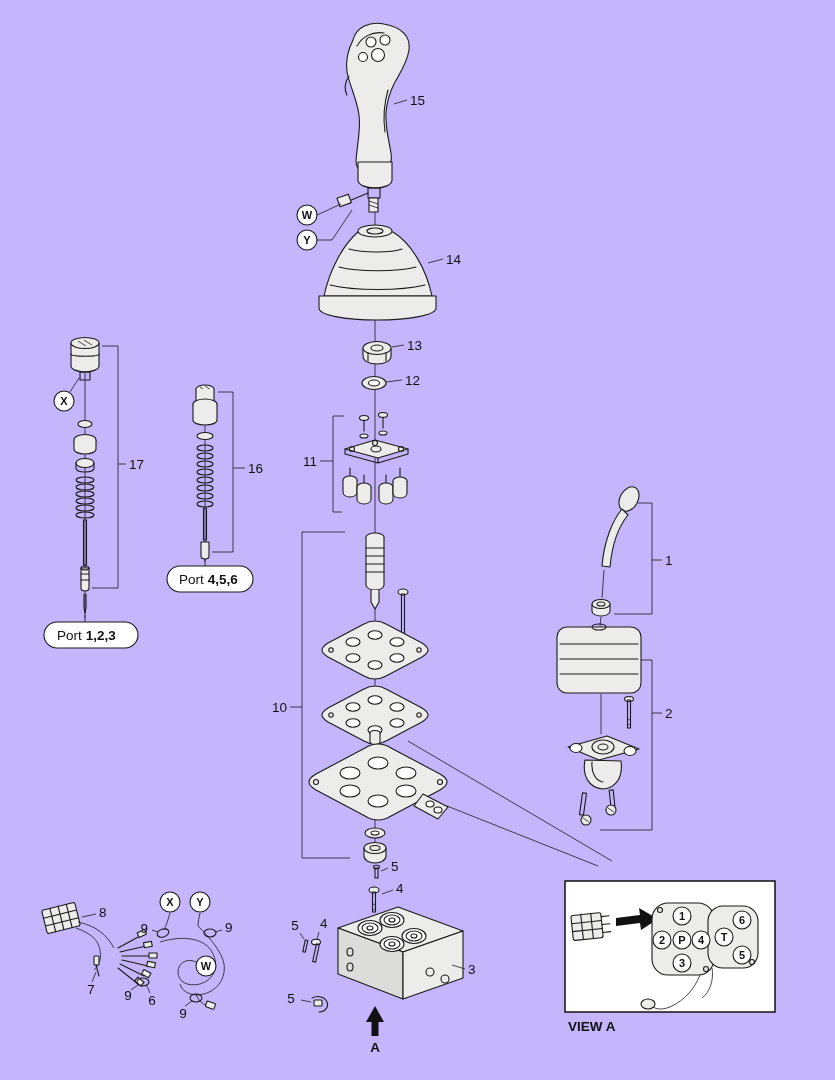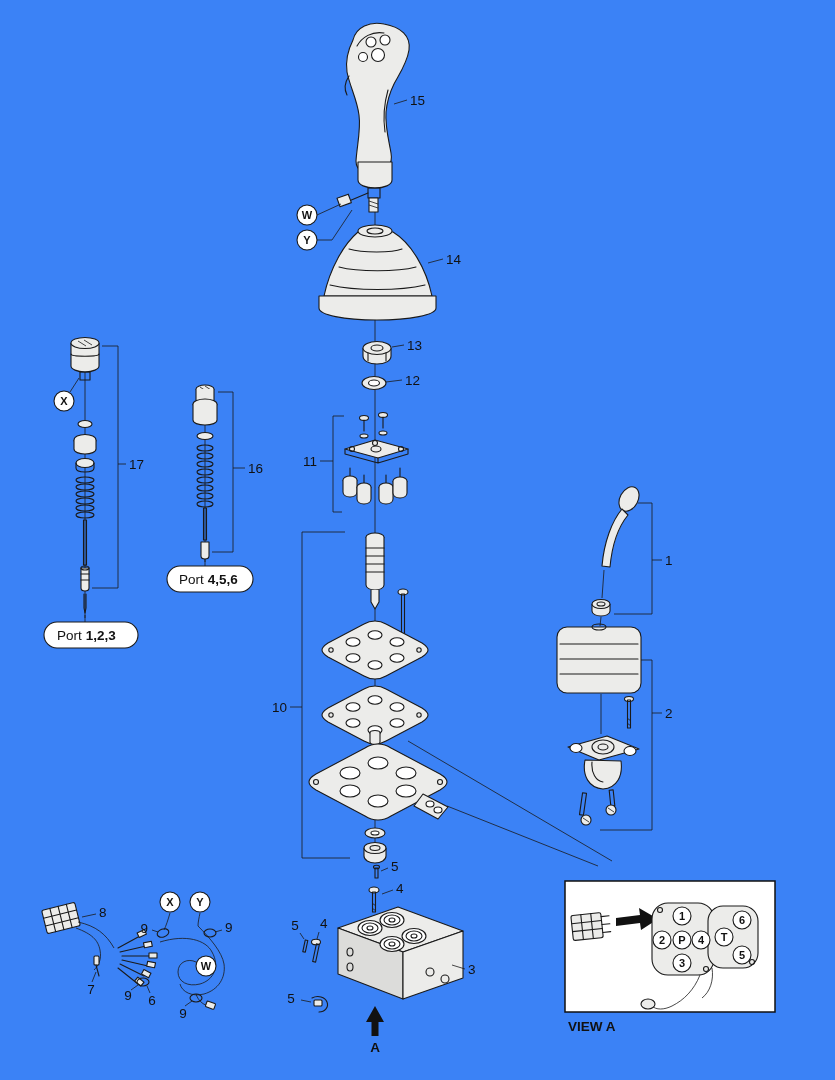--- a/index.html
+++ b/index.html
@@ -1,16 +1,16 @@
 <!DOCTYPE html>
 <html><head>
 <meta charset="utf-8">
 <style>
   html,body{margin:0;padding:0;background:#ffffff;}
-  .stage{width:835px;height:1080px;background:#3b82f6;position:relative;overflow:hidden;
+  .stage{width:835px;height:1080px;background:#c4b5fd;position:relative;overflow:hidden;
          font-family:"Liberation Sans",sans-serif;}
   svg{display:block;}
   svg text{user-select:none;}
   .s{fill:none;stroke:#1a1a1a;stroke-width:1.1;stroke-linecap:round;stroke-linejoin:round;}
   .sf{fill:#ececea;stroke:#1a1a1a;stroke-width:1.1;stroke-linejoin:round;}
   .sd{fill:#dcdcda;stroke:#1a1a1a;stroke-width:1.1;stroke-linejoin:round;}
   .sw{fill:#ffffff;stroke:#1a1a1a;stroke-width:1.1;}
   .thin{fill:none;stroke:#1a1a1a;stroke-width:0.8;}
   .blk{fill:#111111;stroke:none;}
   .lbl{font-family:"Liberation Sans",sans-serif;font-size:13.5px;fill:#111;}

